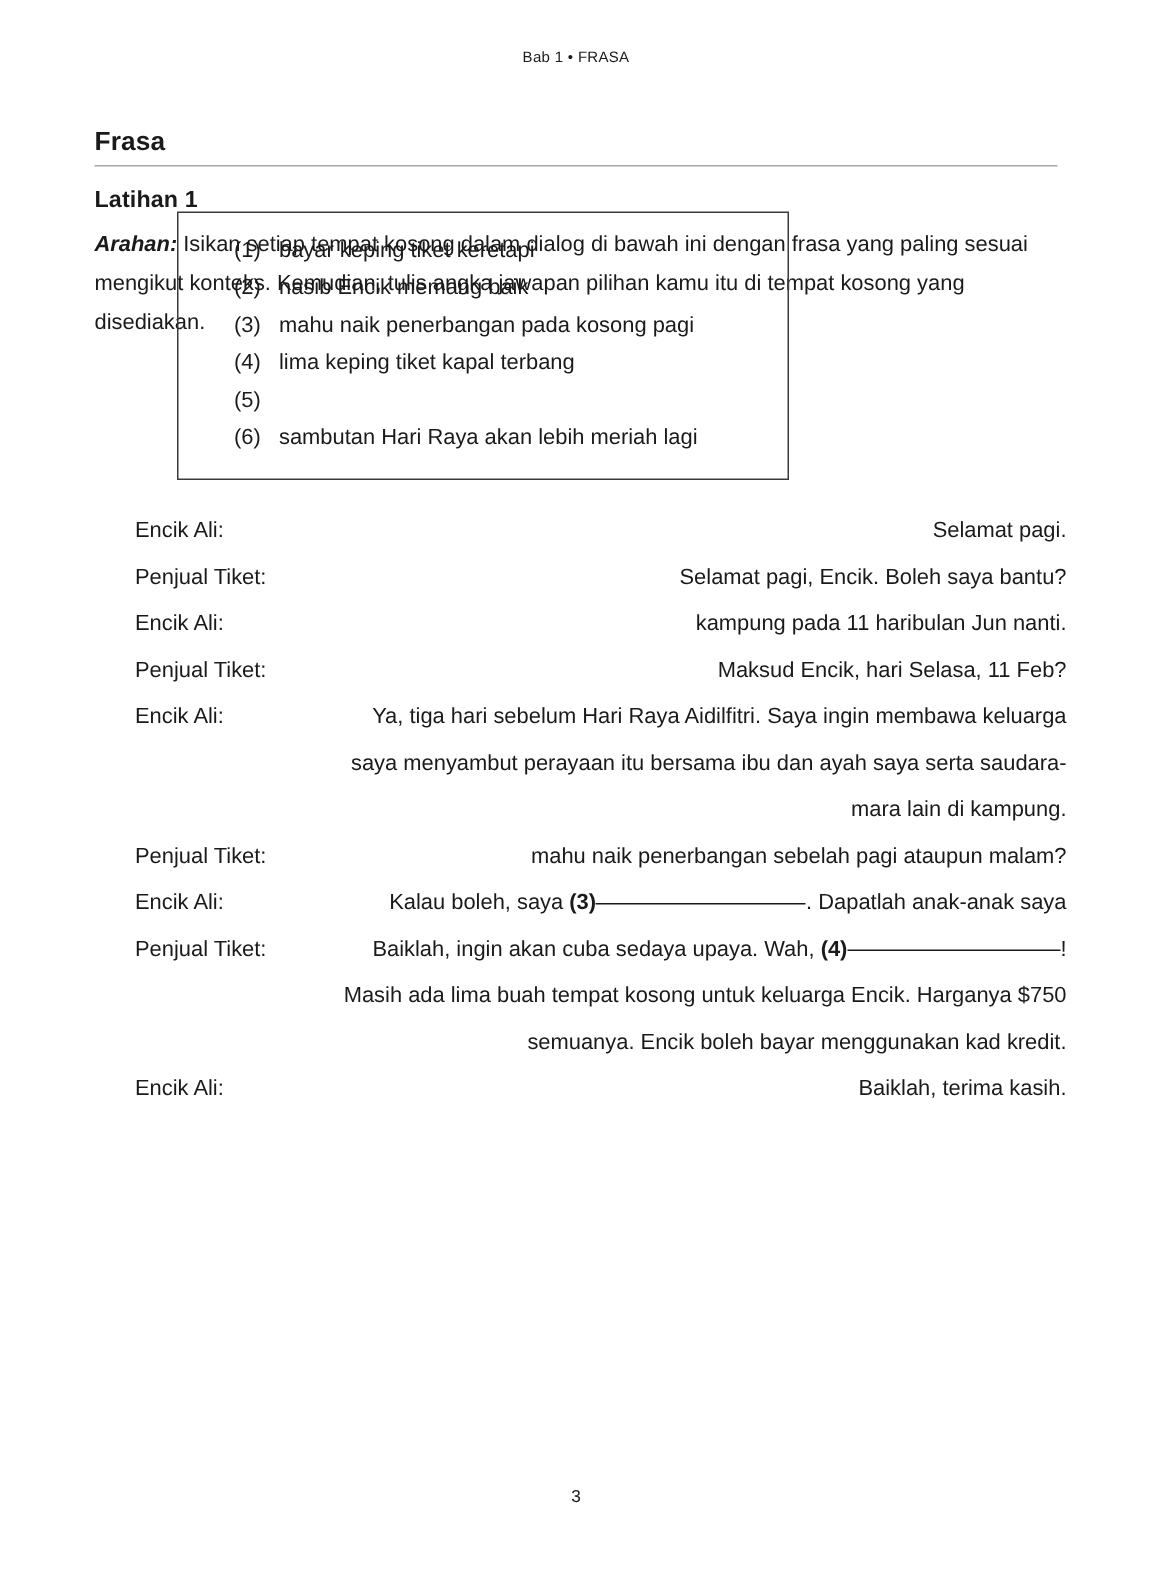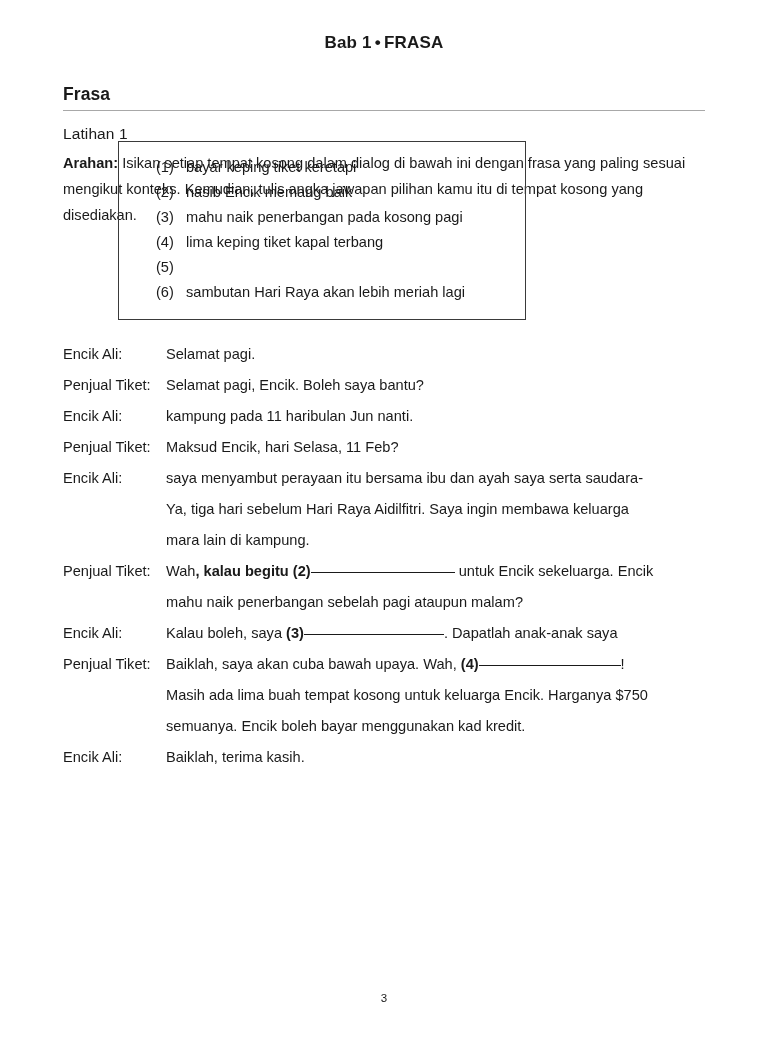--- a/index.html
+++ b/index.html
@@ -23,22 +23,22 @@
     box-sizing: border-box;
   }
 
   
   .running-head {
     position: absolute;
     top: 33px;
     left: 0;
     width: 768px;
     text-align: center;
-    font-size: 17px;
-    font-weight: bold;
+    font-size: 10px;
+    font-weight: normal;
     letter-spacing: 0.2px;
     color: #1a1a1a;
   }
   .running-head .dot {
     padding: 0 3px;
   }
 
   
   .content {
     position: absolute;
@@ -56,34 +56,35 @@
     color: #1a1a1a;
   }
   .rule {
     border-bottom: 1px solid #a8a8a8;
     width: 642px;
     margin: 0 0 14px 0;
   }
 
   h2.exercise-title {
     font-size: 15.5px;
-    font-weight: normal;
+    font-weight: bold;
     margin: 0 0 7px 0;
     letter-spacing: 0.1px;
   }
 
   .instruction {
     font-size: 14.6px;
     line-height: 26px;
     margin: 0;
     width: 638px;
     color: #1a1a1a;
   }
   .instruction .lead {
     font-weight: bold;
+    font-style: italic;
   }
 
   
   .options-box {
     position: absolute;
     left: 118px;
     top: 141px;
     width: 408px;
     border: 1px solid #3a3a3a;
     box-sizing: border-box;
@@ -113,23 +114,25 @@
   .dlg-row {
     display: flex;
     align-items: flex-start;
     font-size: 14.6px;
     line-height: 31px;
   }
   .dlg-speaker {
     flex: 0 0 103px;
     width: 103px;
     white-space: nowrap;
+    margin-left: 27px;
   }
   .dlg-lines {
     flex: 1 1 auto;
+    text-align: right;
   }
   .dlg-line {
     white-space: nowrap;
   }
   b.bk { font-weight: bold; }
   .blank {
     display: inline-block;
     border-bottom: 1px solid #1a1a1a;
     vertical-align: baseline;
     position: relative;
@@ -222,45 +225,44 @@
     <div class="dlg-row">
       <div class="dlg-speaker">Penjual Tiket:</div>
       <div class="dlg-lines">
         <div class="dlg-line">Maksud Encik, hari Selasa, 11 Feb?</div>
       </div>
     </div>
 
     <div class="dlg-row">
       <div class="dlg-speaker">Encik Ali:</div>
       <div class="dlg-lines">
+        <div class="dlg-line">Ya, tiga hari sebelum Hari Raya Aidilfitri. Saya ingin membawa keluarga</div>
         <div class="dlg-line">saya menyambut perayaan itu bersama ibu dan ayah saya serta saudara-</div>
-        <div class="dlg-line">Ya, tiga hari sebelum Hari Raya Aidilfitri. Saya ingin membawa keluarga</div>
         <div class="dlg-line">mara lain di kampung.</div>
       </div>
     </div>
 
     <div class="dlg-row">
       <div class="dlg-speaker">Penjual Tiket:</div>
       <div class="dlg-lines">
-        <div class="dlg-line"><span>Wah</span><b class="bk">, kalau begitu </b><b class="bk">(2)</b><span class="blank blank-2"></span><span> untuk Encik sekeluarga. Encik</span></div>
         <div class="dlg-line">mahu naik penerbangan sebelah pagi ataupun malam?</div>
       </div>
     </div>
 
     <div class="dlg-row">
       <div class="dlg-speaker">Encik Ali:</div>
       <div class="dlg-lines">
         <div class="dlg-line"><span>Kalau boleh, saya </span><b class="bk">(3)</b><span class="blank blank-3"></span><span>. Dapatlah anak-anak saya</span></div>
       </div>
     </div>
 
     <div class="dlg-row">
       <div class="dlg-speaker">Penjual Tiket:</div>
       <div class="dlg-lines">
-        <div class="dlg-line"><span>Baiklah, saya akan cuba bawah upaya. Wah, </span><b class="bk">(4)</b><span class="blank blank-4"></span><span>!</span></div>
+        <div class="dlg-line"><span>Baiklah, ingin akan cuba sedaya upaya. Wah, </span><b class="bk">(4)</b><span class="blank blank-4"></span><span>!</span></div>
         <div class="dlg-line">Masih ada lima buah tempat kosong untuk keluarga Encik. Harganya $750</div>
         <div class="dlg-line">semuanya. Encik boleh bayar menggunakan kad kredit.</div>
       </div>
     </div>
 
     <div class="dlg-row">
       <div class="dlg-speaker">Encik Ali:</div>
       <div class="dlg-lines">
         <div class="dlg-line">Baiklah, terima kasih.</div>
       </div>

